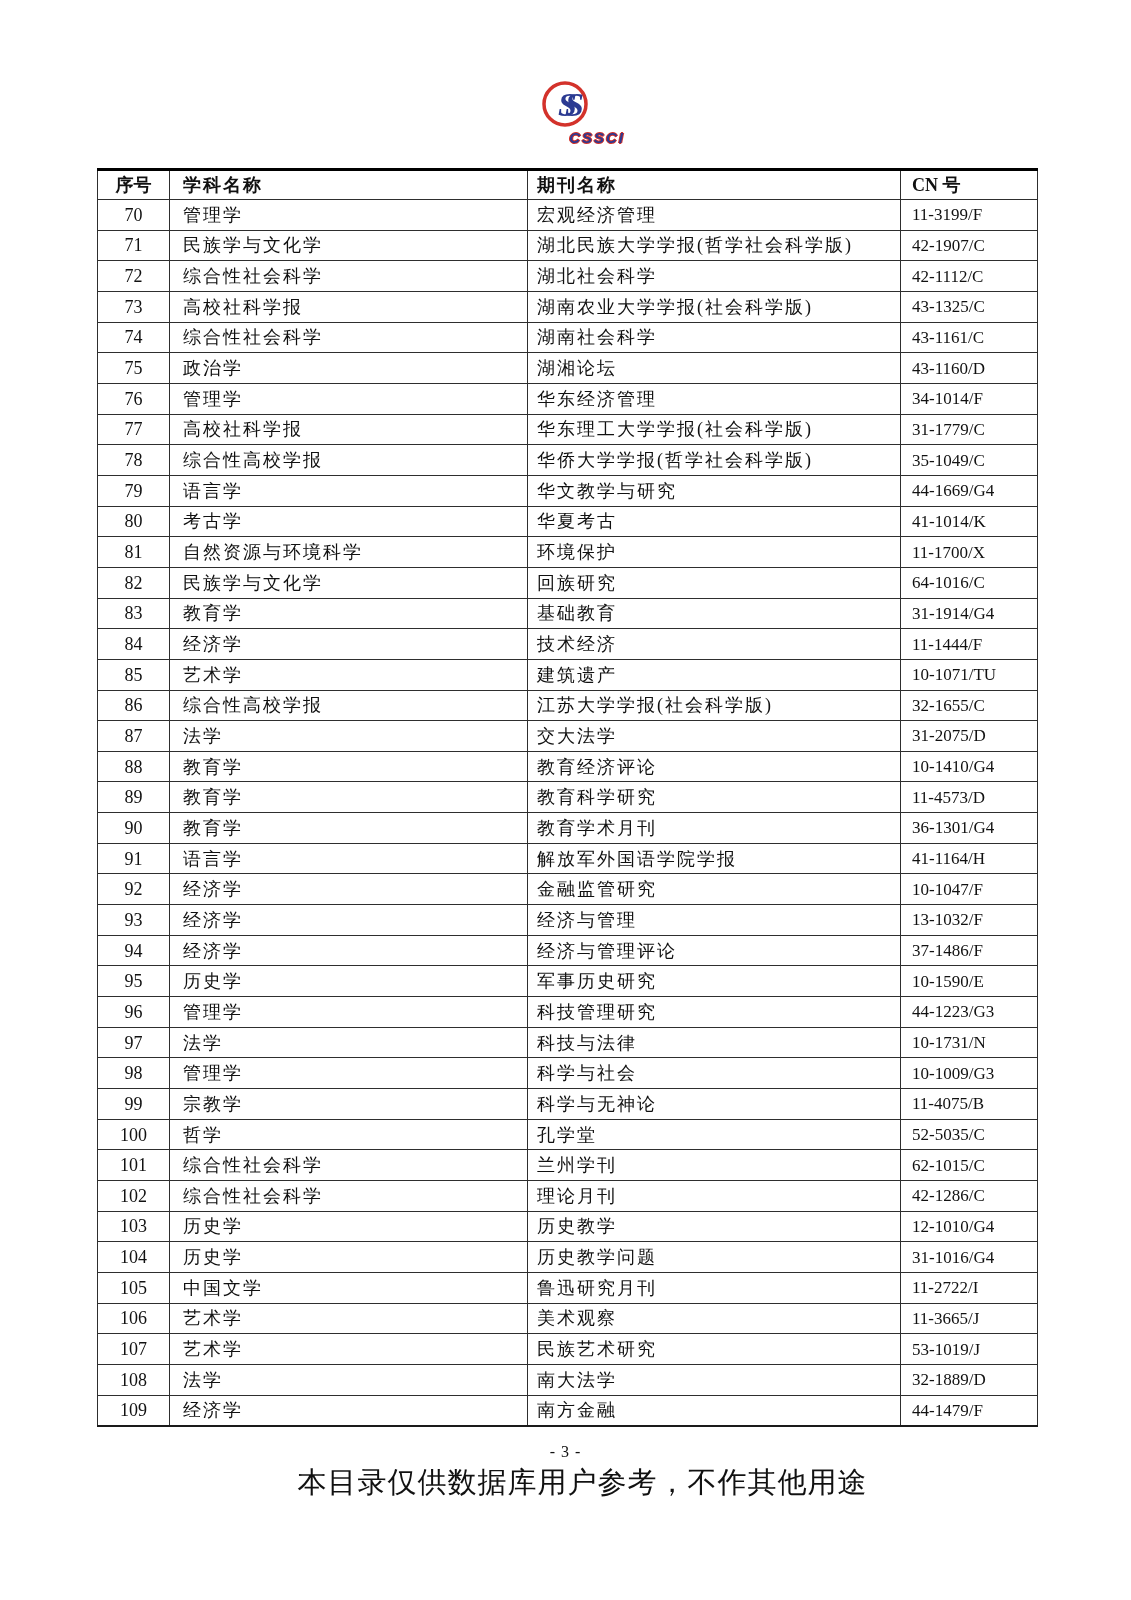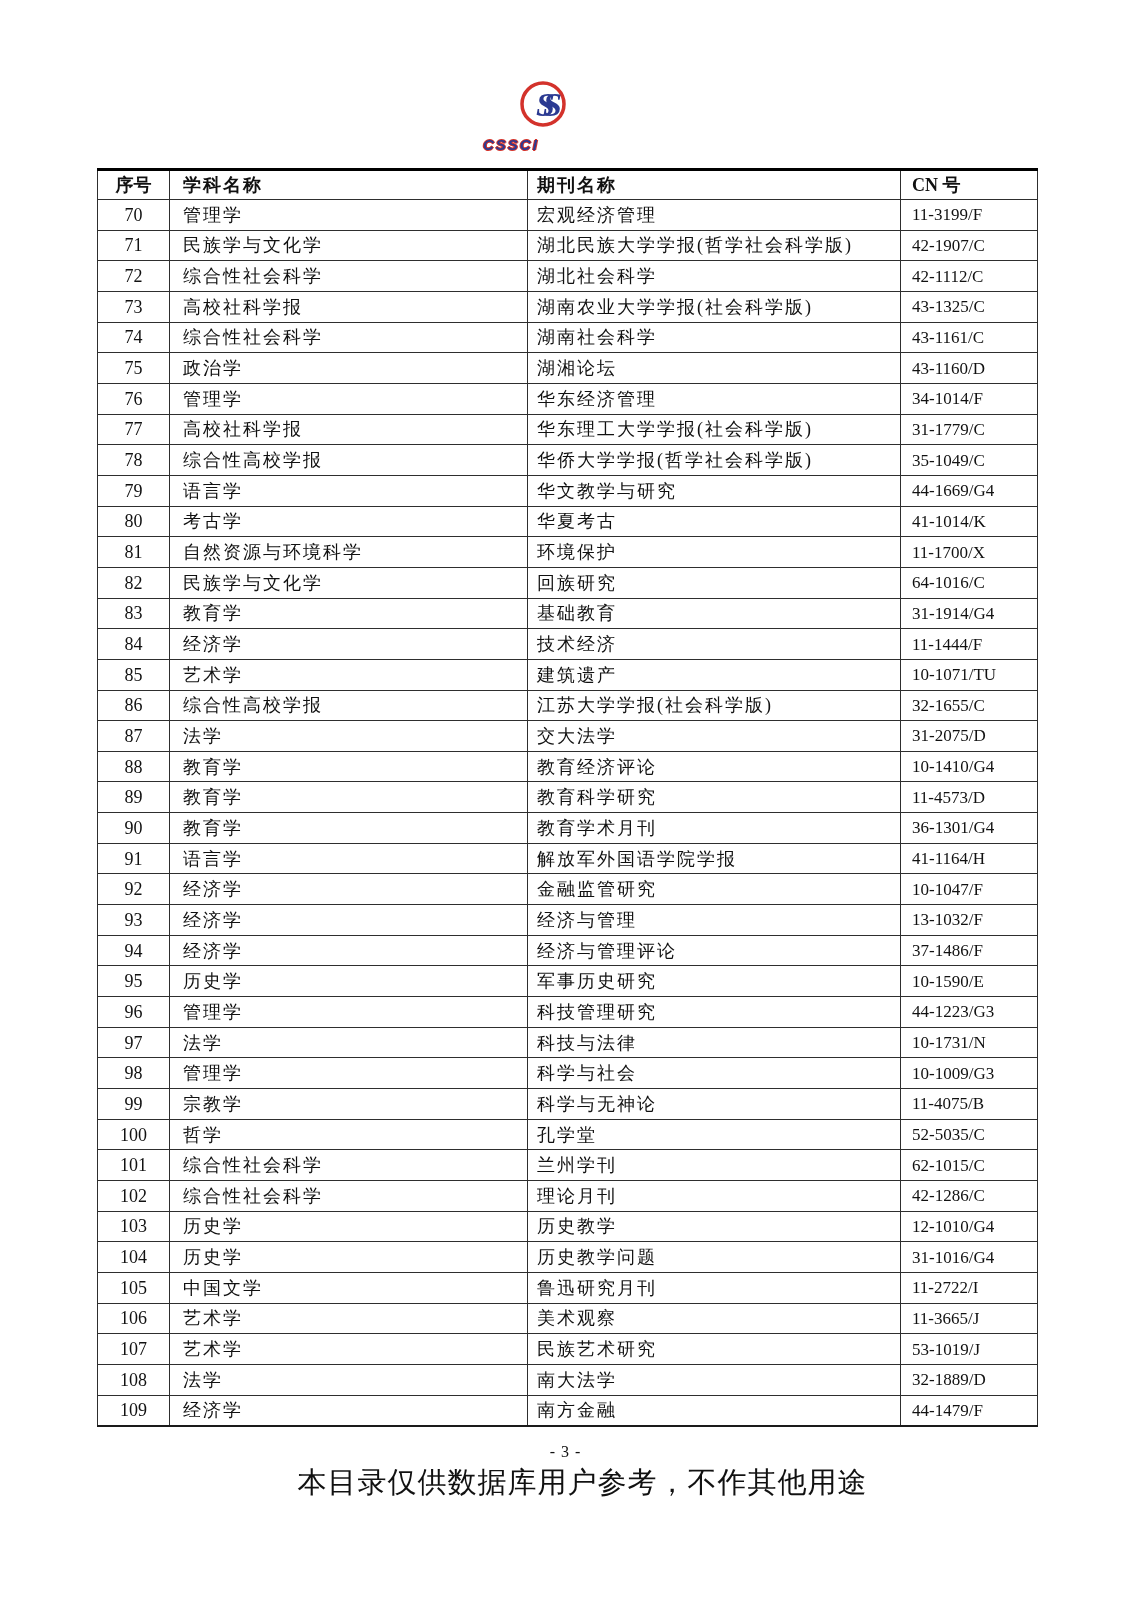--- a/index.html
+++ b/index.html
@@ -12,27 +12,27 @@
     background: #ffffff;
     font-family: "Liberation Serif", "DejaVu Serif", serif;
     color: #111;
     overflow: hidden;
   }
 
   
   .logo {
     position: absolute;
     top: 80px;
-    left: 483px;
+    left: 505px;
     width: 120px;
-    text-align: left;
+    text-align: right;
   }
   .logo svg { display: block; margin: 0 auto; }
   .logo-wordmark {
-    margin-top: 8px;
+    margin-top: 1px;
     font-family: "Liberation Sans", "DejaVu Sans", sans-serif;
     font-size: 15px;
     font-weight: bold;
     font-style: italic;
     letter-spacing: 2px;
     color: #2b3a92;
     text-shadow: 1px 0 0 #d3322b, -1px 0 0 #d3322b, 0 1px 0 #d3322b, 0 -1px 0 #d3322b;
   }
 
   

